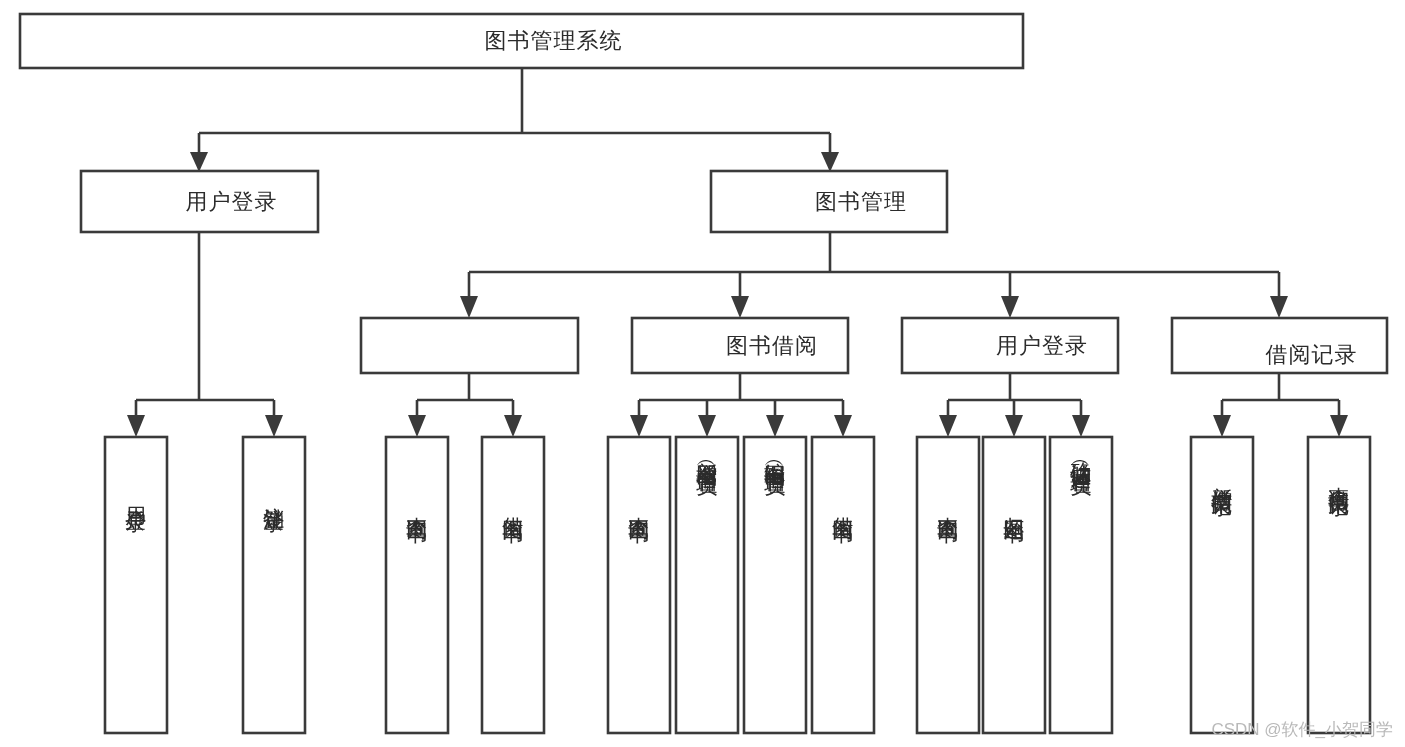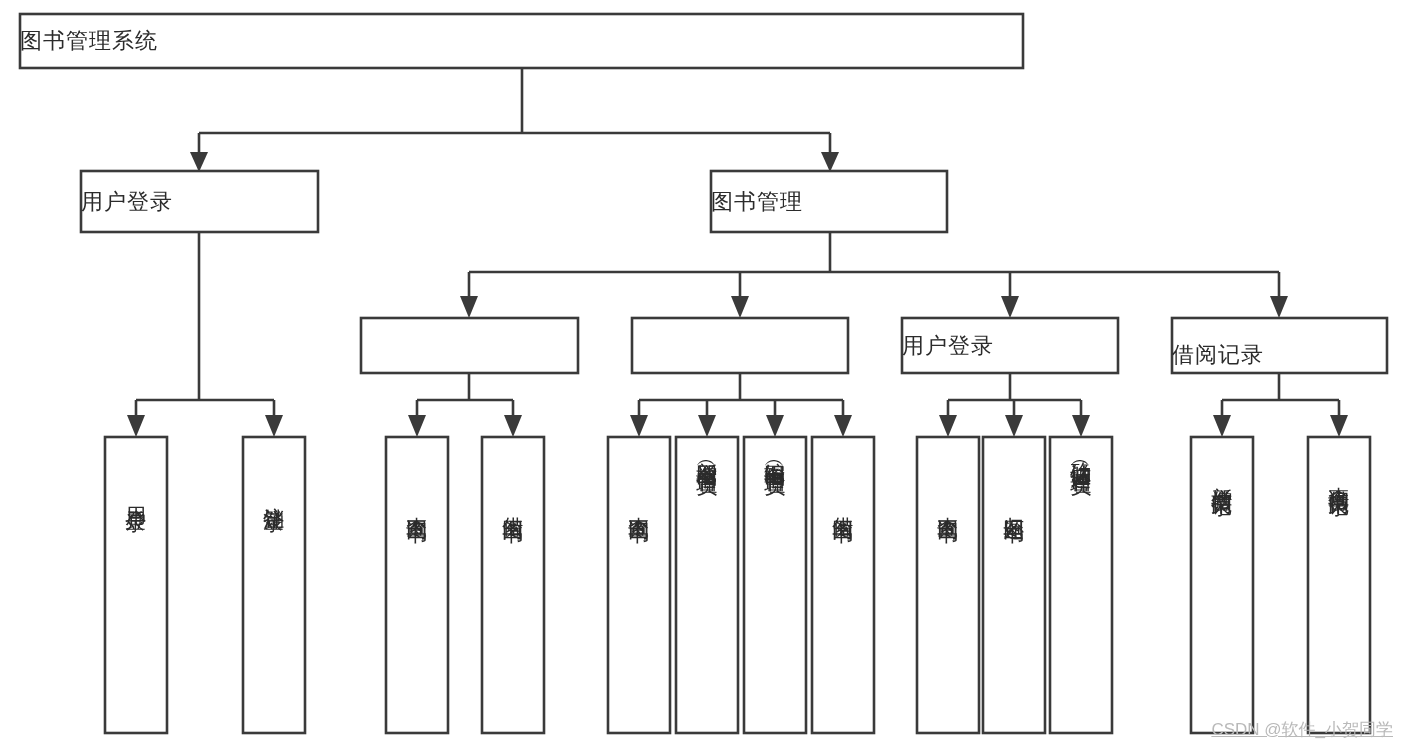--- a/index.html
+++ b/index.html
@@ -50,40 +50,40 @@
     font-size: 21px;
     line-height: 1.12;
     color: #2b2b2b;
     white-space: nowrap;
     letter-spacing: 2px;
   }
   .hlabel-wrap {
     position: absolute;
     display: flex;
     align-items: center;
-    justify-content: flex-start;
+    justify-content: center;
     pointer-events: none;
+    padding-left: 32px;
   }
   .hlabel-text {
     font-family: "Liberation Sans", "DejaVu Sans", sans-serif;
     font-size: 22px;
     color: #2b2b2b;
     white-space: nowrap;
     letter-spacing: 1px;
   }
   .watermark {
     position: absolute;
     right: 12px;
     bottom: 6px;
     font-family: "Liberation Sans", "DejaVu Sans", sans-serif;
     font-size: 17px;
     color: #b9b9b9;
     white-space: nowrap;
     pointer-events: none;
-    text-decoration: underline;
   }
 </style>
 </head>
 <body>
 
 <div id="diagram-root">
 
   <svg id="diagram-svg" width="1405" height="747" viewBox="0 0 1405 747">
 
     <rect class="node-box" x="20" y="14" width="1003" height="54"></rect>
@@ -179,20 +179,23 @@
     <span class="hlabel-text">图书管理系统</span>
   </div>
 
   <div class="hlabel-wrap" style="left:81px; top:171px; width:237px; height:61px;">
     <span class="hlabel-text">用户登录</span>
   </div>
   <div class="hlabel-wrap" style="left:711px; top:171px; width:236px; height:61px;">
     <span class="hlabel-text">图书管理</span>
   </div>
 
+  <div class="hlabel-wrap" style="left:632px; top:318px; width:216px; height:55px;">
+    <span class="hlabel-text">图书借阅</span>
+  </div>
   <div class="hlabel-wrap" style="left:902px; top:318px; width:216px; height:55px;">
     <span class="hlabel-text">用户登录</span>
   </div>
   <div class="hlabel-wrap" style="left:1172px; top:318px; width:215px; height:73px;">
     <span class="hlabel-text">借阅记录</span>
   </div>
 
   
   <div class="vlabel-wrap" style="left:105px; top:490px; width:62px; height:240px;">
     <span class="vlabel-text">用户登录</span>

